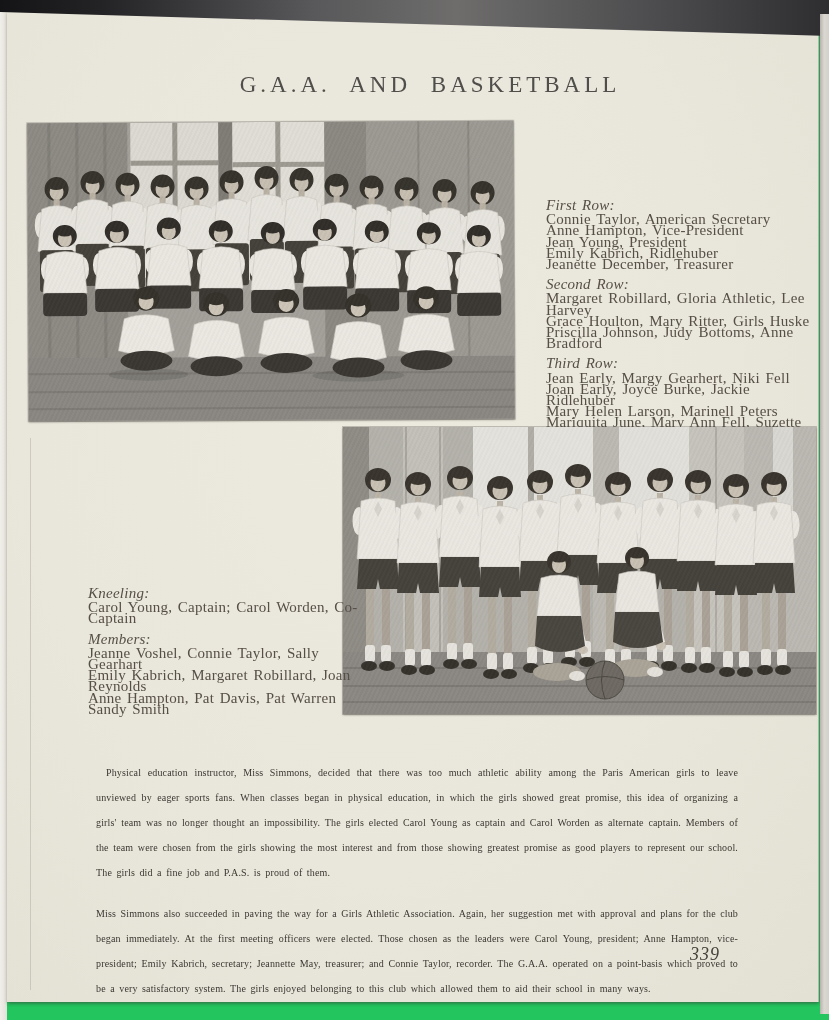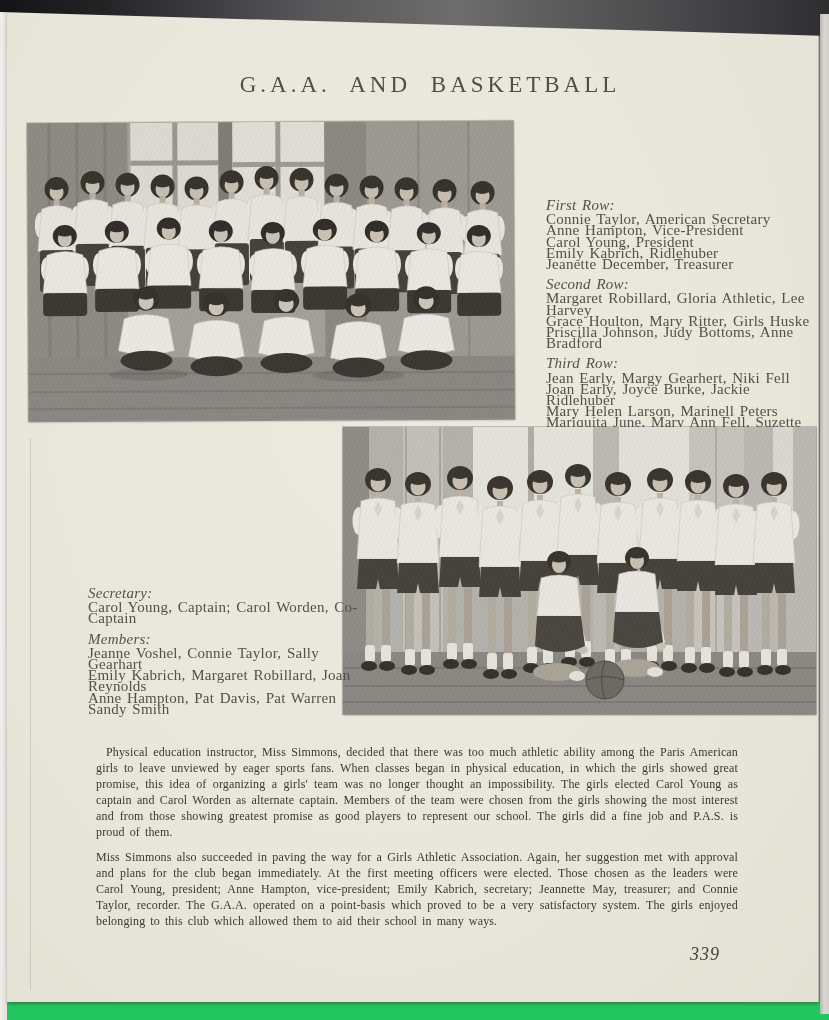--- a/index.html
+++ b/index.html
@@ -35,21 +35,21 @@
     background:repeating-linear-gradient(115deg,rgba(0,0,0,.018) 0 2px,rgba(255,255,255,.015) 2px 4px);}
 
   .caption{position:absolute;font-size:15px;line-height:11.2px;color:#564f47;
     letter-spacing:.25px;word-spacing:1.6px;}
   .caption1{left:546px;top:200px;width:274px;}
   .caption2{left:88px;top:588px;width:274px;}
   .cap-heading{font-style:italic;margin:9px 0 3px 0;}
   .cap-heading:first-child{margin-top:0;}
 
   .bodytext{position:absolute;left:96px;top:744px;width:642px;color:#3b3833;}
-  .bodytext p{margin:0 0 9px 0;font-size:12px;line-height:16px;
+  .bodytext p{margin:16px 0 9px 0;font-size:10px;line-height:25px;
     text-align:justify;letter-spacing:.15px;word-spacing:1.8px;}
   .bodytext p.indent{text-indent:10px;}
 
   .pagenum{position:absolute;left:690px;top:944px;font-size:18px;font-style:italic;
     color:#45423c;letter-spacing:1px;}
 </style>
 </head>
 <body>
 
 <div class="scan">
@@ -147,21 +147,21 @@
           <use href="#p1f" x="300" y="170"></use>
           <use href="#p1f" x="368" y="163"></use>
         </g>
     </svg>
   </figure>
 
   <div class="caption caption1">
       <div class="cap-heading">First Row:</div>
       <div class="cap-line">Connie Taylor, American Secretary</div>
       <div class="cap-line">Anne Hampton, Vice-President</div>
-      <div class="cap-line">Carol Young, President</div>
+      <div class="cap-line">Jean Young, President</div>
       <div class="cap-line">Emily Kabrich, Ridlehuber</div>
       <div class="cap-line">Jeanette December, Treasurer</div>
       <div class="cap-heading">Second Row:</div>
       <div class="cap-line">Margaret Robillard, Gloria Athletic, Lee Harvey</div>
       <div class="cap-line">Grace Houlton, Mary Ritter, Girls Huske</div>
       <div class="cap-line">Priscilla Johnson, Judy Bottoms, Anne Bradford</div>
       <div class="cap-heading">Third Row:</div>
       <div class="cap-line">Jean Early, Margy Gearhert, Niki Fell</div>
       <div class="cap-line">Joan Early, Joyce Burke, Jackie Ridlehuber</div>
       <div class="cap-line">Mary Helen Larson, Marinell Peters</div>
@@ -235,21 +235,21 @@
       <g id="p2-kneel">
           <use href="#p2k" x="184" y="123"></use>
           <use href="#p2k" x="262" y="119"></use>
         </g>
       <circle cx="262" cy="253" r="19" fill="#6e6a63" stroke="#4c4943" stroke-width="1"></circle>
       <path d="M243,253 Q262,246 281,253 M262,234 Q255,253 262,272" stroke="#4c4943" stroke-width="1" fill="none"></path>
     </svg>
   </figure>
 
   <div class="caption caption2">
-      <div class="cap-heading">Secretary:</div>
+      <div class="cap-heading">Kneeling:</div>
       <div class="cap-line">Carol Young, Captain; Carol Worden, Co-Captain</div>
       <div class="cap-heading">Members:</div>
       <div class="cap-line">Jeanne Voshel, Connie Taylor, Sally Gearhart</div>
       <div class="cap-line">Emily Kabrich, Margaret Robillard, Joan Reynolds</div>
       <div class="cap-line">Anne Hampton, Pat Davis, Pat Warren</div>
       <div class="cap-line">Sandy Smith</div>
     </div>
 
   <div class="bodytext">
     <p class="indent">Physical education instructor, Miss Simmons, decided that there was too much athletic ability among the Paris American girls to leave unviewed by eager sports fans. When classes began in physical education, in which the girls showed great promise, this idea of organizing a girls' team was no longer thought an impossibility. The girls elected Carol Young as captain and Carol Worden as alternate captain. Members of the team were chosen from the girls showing the most interest and from those showing greatest promise as good players to represent our school. The girls did a fine job and P.A.S. is proud of them.</p>

